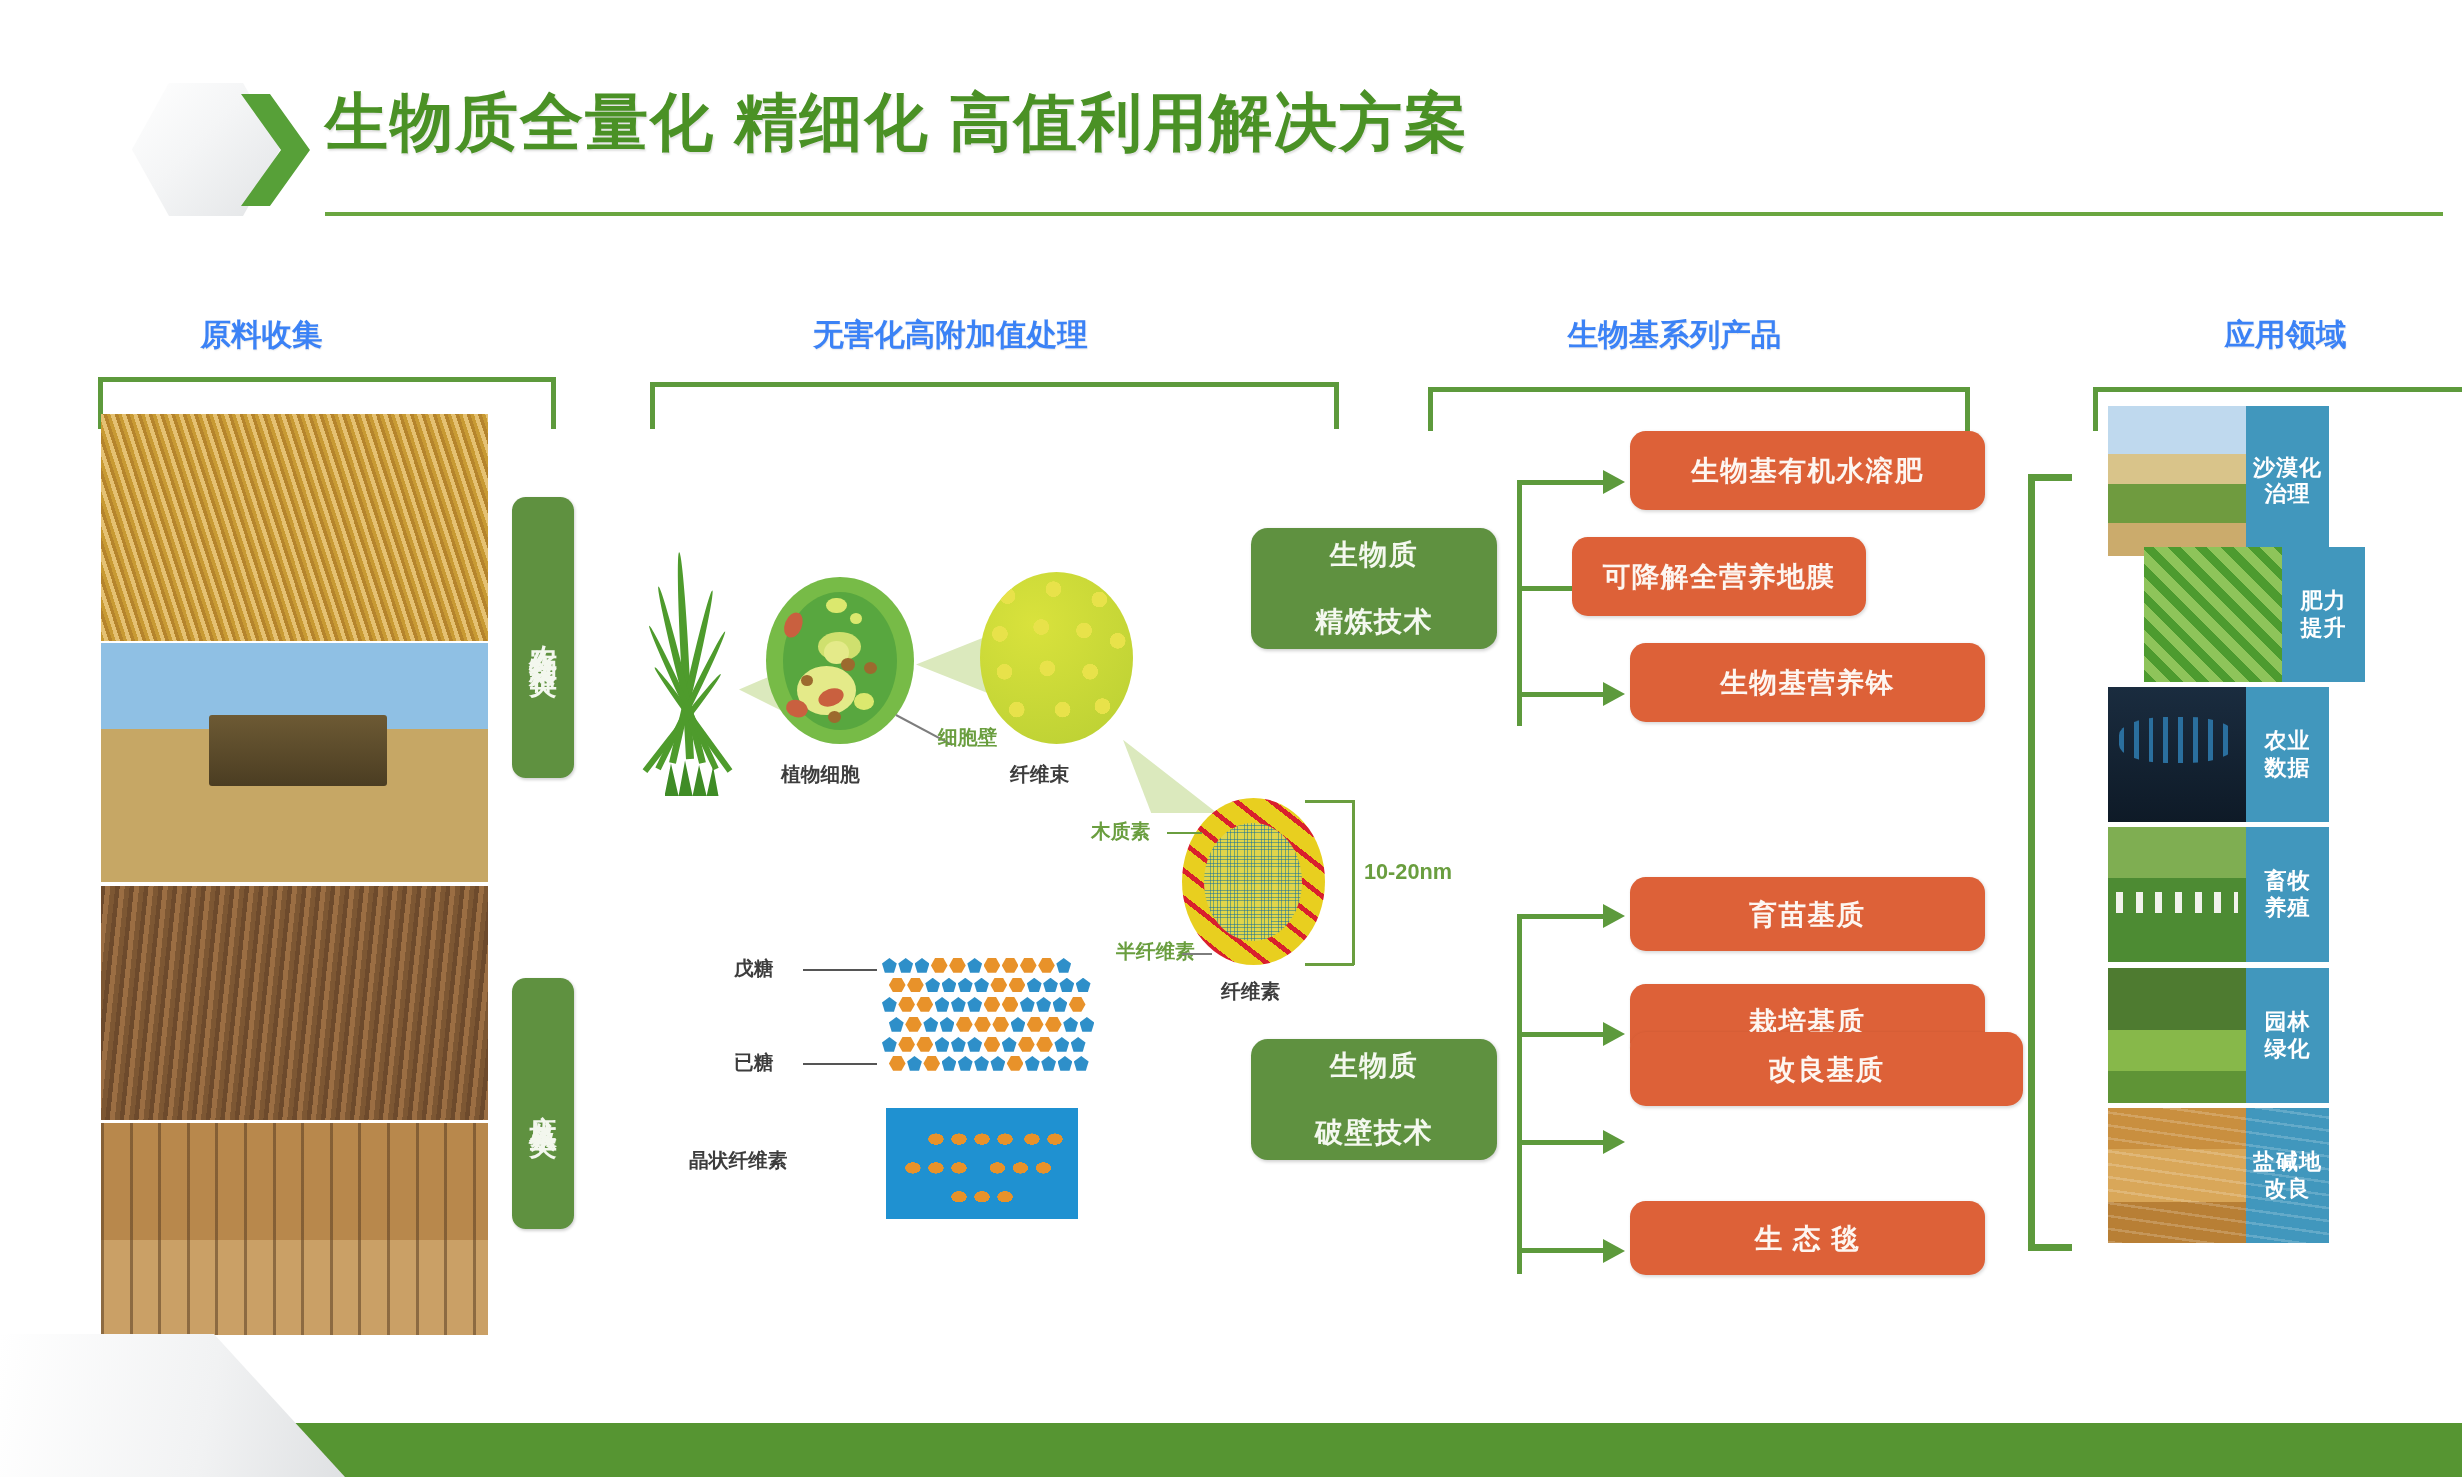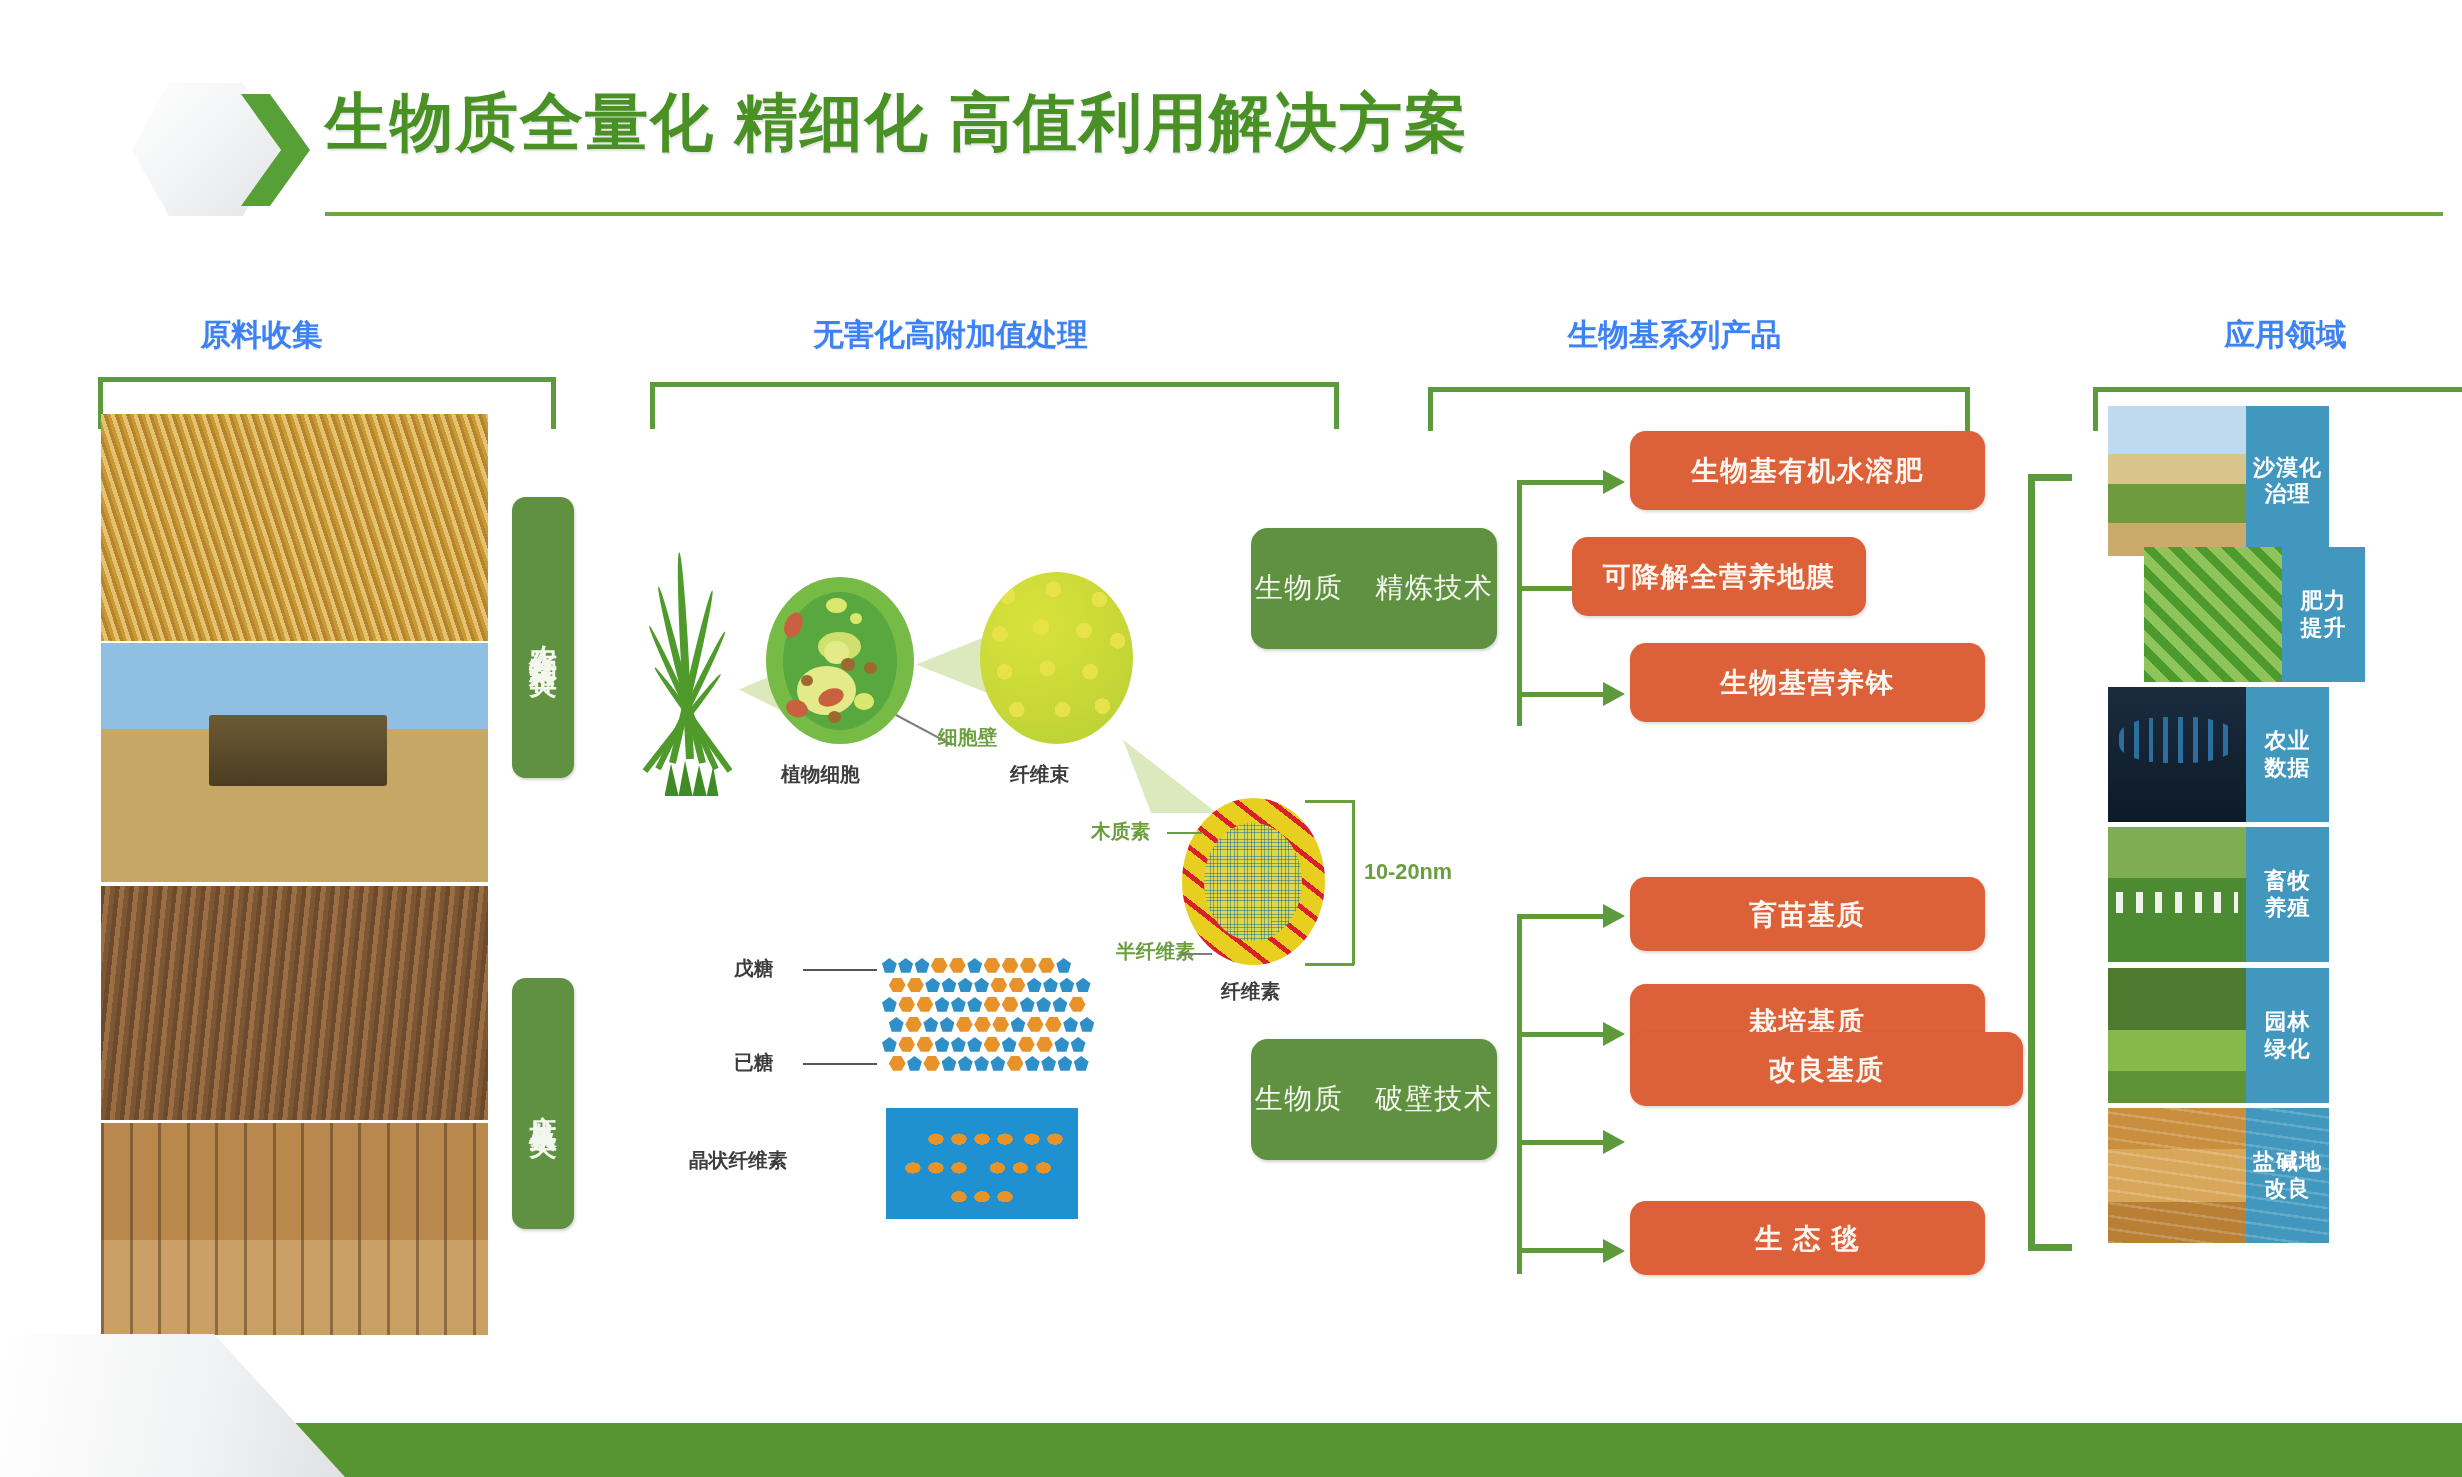--- a/index.html
+++ b/index.html
@@ -74,22 +74,22 @@
   
   .sug-row{position:absolute;display:flex;gap:1.5px;}
   .hex{width:16.7px;height:14.8px;background:#e8922a;
        clip-path:polygon(25% 0,75% 0,100% 50%,75% 100%,25% 100%,0 50%);}
   .pent{width:14.8px;height:14.8px;background:#2e8fc9;
        clip-path:polygon(50% 0,100% 38%,81% 100%,19% 100%,0 38%);}
   #crystal-box{position:absolute;background:#1f91d1;}
 
   
   .tech-box{position:absolute;background:#5f9140;border-radius:16.7px;color:#f4f8ef;
-     display:flex;flex-direction:row;align-items:center;justify-content:center;
-     font-size:28px;font-weight:normal;letter-spacing:1.5px;line-height:1.22;
+     display:flex;flex-direction:column;align-items:center;justify-content:center;
+     font-size:28px;font-weight:bold;letter-spacing:1.5px;line-height:1.22;
      box-shadow:1px 1.5px 3.4px rgba(0,0,0,.18);gap:32px;}
   .prod-box{position:absolute;background:#dd6138;border-radius:15.8px;color:#fdf6f1;
      display:flex;align-items:center;justify-content:center;
      font-size:27.6px;font-weight:bold;letter-spacing:1.5px;white-space:nowrap;
      box-shadow:1px 1.5px 3.4px rgba(0,0,0,.15);}
 
   .conn-v{position:absolute;background:#5d9a3c;width:5.4px;}
   .conn-h{position:absolute;background:#5d9a3c;height:5.4px;}
   .arrow-head{position:absolute;width:0;height:0;
      border-top:12.8px solid transparent;border-bottom:12.8px solid transparent;

